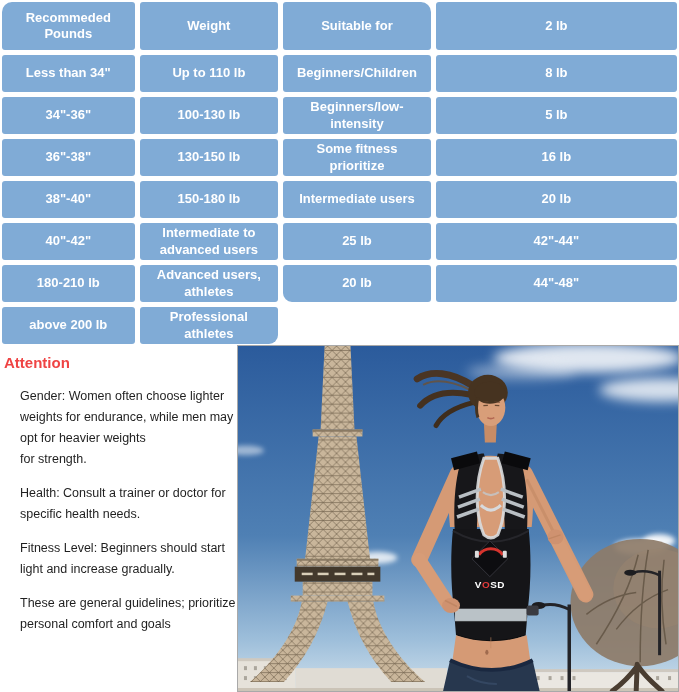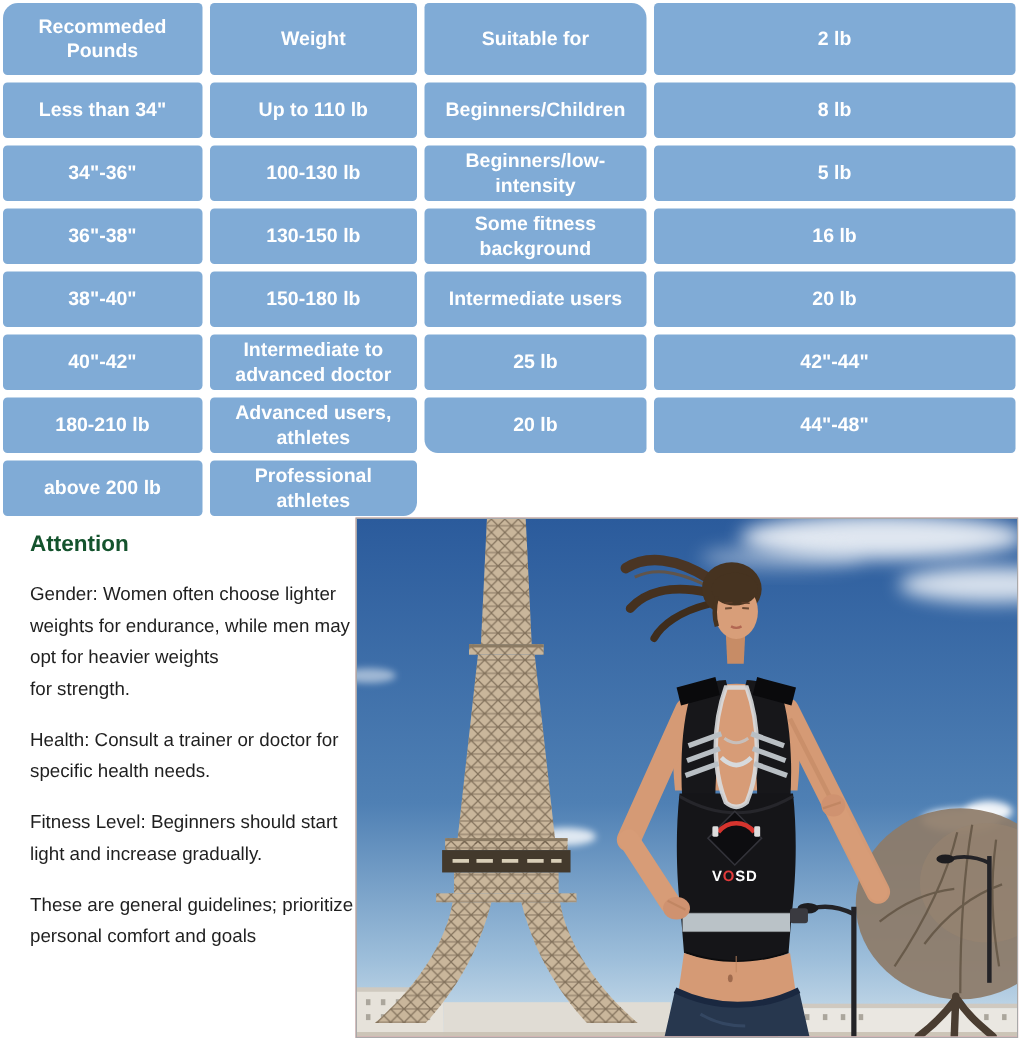--- a/index.html
+++ b/index.html
@@ -20,27 +20,27 @@
     font-weight:bold;font-size:13px;line-height:1.25;
     border-radius:3px;padding:0 6px;
   }
   .cell.tl{border-top-left-radius:10px;}
   .cell.tr{border-top-right-radius:10px;}
   .cell.bl{border-bottom-left-radius:9px;}
   .cell.br{border-bottom-right-radius:9px;}
 
   
   .notes{position:absolute;left:4px;top:354px;width:232px;color:#1f1f1f;}
-  .notes h2{font-size:15px;font-weight:bold;color:#14532d;margin:0 0 15px 16px;}
+  .notes h2{font-size:15px;font-weight:bold;color:#ef4444;margin:0 0 15px 0;}
   .note-para{font-size:12.5px;line-height:21px;margin:0 0 13px 16px;white-space:pre;}
 
   
   .photo{
     position:absolute;left:237px;top:345px;width:442px;height:347px;
-    overflow:hidden;border:1px solid #a9a9a9;box-sizing:border-box;background:#fca5a5;
+    overflow:hidden;border:1px solid #a9a9a9;box-sizing:border-box;background:#a21caf;
   }
   .photo svg{display:block;width:100%;height:100%;}
 </style>
 </head>
 <body>
 
 <div class="canvas">
 
   <div class="size-table">
     <div class="cell tl">Recommeded Pounds</div>
@@ -53,30 +53,30 @@
     <div class="cell">Beginners/Children</div>
 
     <div class="cell">8 lb</div>
     <div class="cell">34"-36"</div>
     <div class="cell">100-130 lb</div>
     <div class="cell">Beginners/low-intensity</div>
 
     <div class="cell">5 lb</div>
     <div class="cell">36"-38"</div>
     <div class="cell">130-150 lb</div>
-    <div class="cell">Some fitness background</div>
+    <div class="cell">Some fitness prioritize</div>
 
     <div class="cell">16 lb</div>
     <div class="cell">38"-40"</div>
     <div class="cell">150-180 lb</div>
     <div class="cell">Intermediate users</div>
 
     <div class="cell">20 lb</div>
     <div class="cell">40"-42"</div>
-    <div class="cell">Intermediate to advanced doctor</div>
+    <div class="cell">Intermediate to advanced users</div>
 
     <div class="cell">25 lb</div>
     <div class="cell">42"-44"</div>
     <div class="cell">180-210 lb</div>
     <div class="cell">Advanced users, athletes</div>
 
     <div class="cell bl">20 lb</div>
     <div class="cell">44"-48"</div>
     <div class="cell">above 200 lb</div>
     <div class="cell br">Professional athletes</div>

